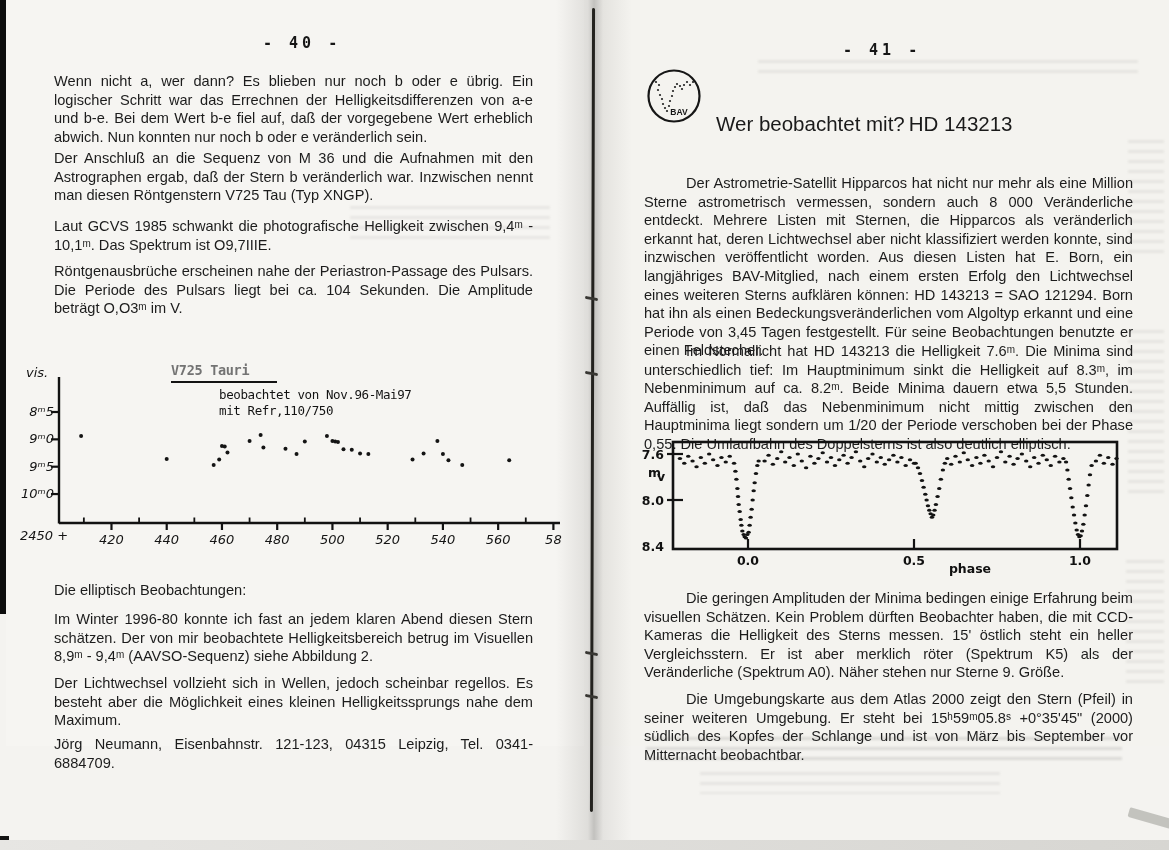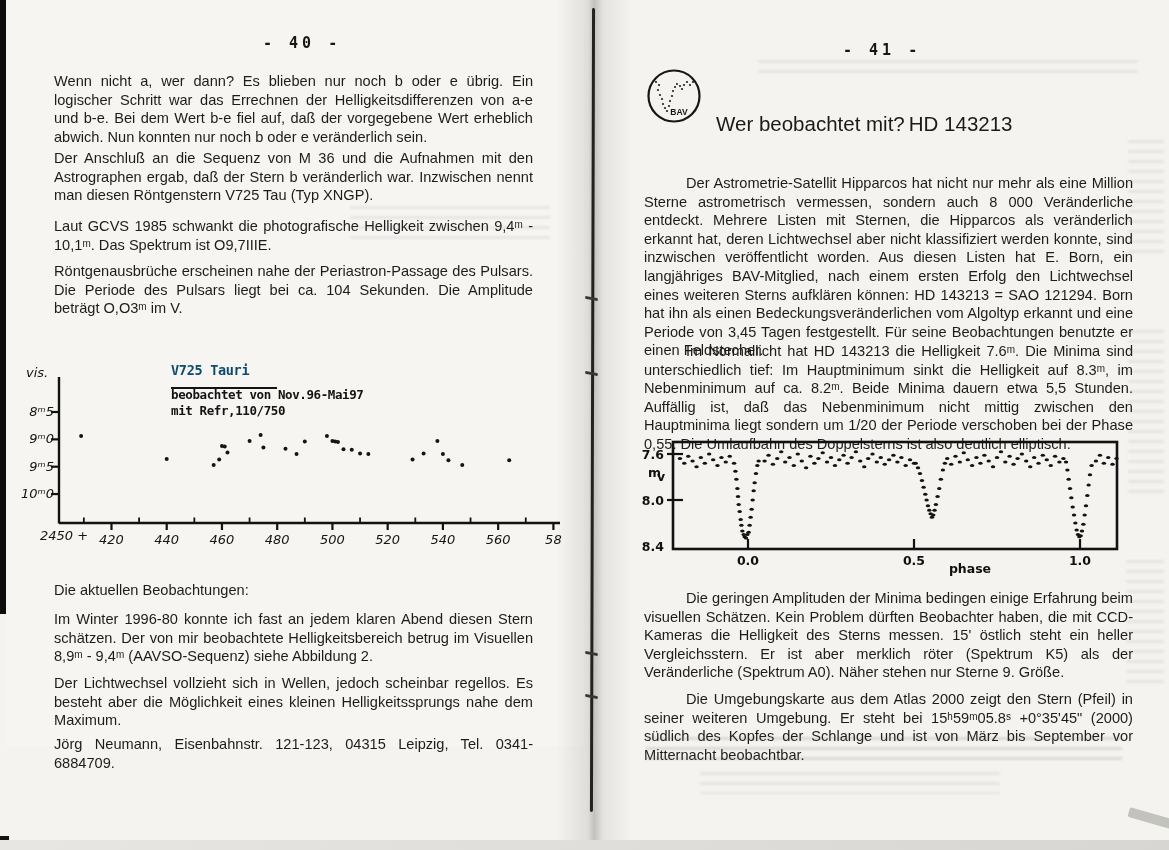--- a/index.html
+++ b/index.html
@@ -16,24 +16,24 @@
   #page-left p{left:44px;width:479px;}
   
   #page-right p{left:40px;width:489px;text-indent:42px;}
   
   .chart{position:absolute;}
   .chart svg{position:absolute;left:0;top:0;}
   #chart-left text.hw{font:italic 13px "DejaVu Sans",sans-serif;fill:#141414;}
   #chart-right text.pr{font:bold 12.5px "DejaVu Sans",sans-serif;fill:#111;}
   .hw-label{position:absolute;font:italic 13px "DejaVu Sans",sans-serif;color:#141414;}
   .chart-title{position:absolute;font-family:"DejaVu Sans Mono",monospace;font-weight:bold;
-               font-size:13.5px;letter-spacing:-0.3px;color:#0c4a6e;
-               border-bottom:2.4px solid #131313;padding:0 28px 9px 0;}
-  .chart-sub{position:absolute;font-family:"DejaVu Sans Mono",monospace;font-weight:bold;
-             font-size:12.5px;letter-spacing:-0.4px;line-height:16.5px;color:#131313;white-space:pre;}
+               font-size:13.5px;letter-spacing:-0.3px;color:#737373;
+               border-bottom:2.4px solid #131313;padding:0 28px 3px 0;}
+  .chart-sub{position:absolute;font-family:"DejaVu Sans Mono",monospace;font-weight:normal;
+             font-size:12.5px;letter-spacing:-0.4px;line-height:16.5px;color:#131313;white-space:pre;margin-left:48px;}
   
   #article-title{position:absolute;left:716px;top:112px;display:flex;gap:4px;
                  font-size:20.5px;color:#1a1a1a;}
   
   #bav-logo{position:absolute;left:646px;top:68px;}
   
   .edge-strip{position:absolute;background:#0d0d0d;}
   .gutter-shade{position:absolute;left:556px;top:0;width:76px;height:850px;
     background:linear-gradient(to right,rgba(0,0,0,0) 0%,rgba(90,88,84,.14) 42%,rgba(45,44,42,.25) 50%,rgba(90,88,84,.10) 62%,rgba(0,0,0,0) 100%);}
   .gutter-line{position:absolute;left:591px;top:8px;width:2.6px;height:804px;background:#23221f;
@@ -59,21 +59,21 @@
     <p style="top:68px;">Wenn nicht a, wer dann? Es blieben nur noch b oder e übrig. Ein logischer Schritt war das Errechnen der Helligkeitsdifferenzen von a-e und b-e. Bei dem Wert b-e fiel auf, daß der vorgegebene Wert erheblich abwich. Nun konnten nur noch b oder e veränderlich sein.</p>
     <p style="top:145px;">Der Anschluß an die Sequenz von M 36 und die Aufnahmen mit den Astrographen ergab, daß der Stern b veränderlich war. Inzwischen nennt man diesen Röntgenstern V725 Tau (Typ XNGP).</p>
     <p style="top:213px;">Laut GCVS 1985 schwankt die photografische Helligkeit zwischen 9,4ᵐ - 10,1ᵐ. Das Spektrum ist O9,7IIIE.</p>
     <p style="top:258px;">Röntgenausbrüche erscheinen nahe der Periastron-Passage des Pulsars. Die Periode des Pulsars liegt bei ca. 104 Sekunden. Die Amplitude beträgt O,O3ᵐ im V.</p>
 
     <div id="chart-left" class="chart" style="left:12px;top:358px;width:560px;height:200px;">
       <div class="hw-label" style="left:8px;top:7px;">vis.</div>
       <div class="chart-title" style="left:153px;top:4px;">V725 Tauri</div>
       <div class="chart-sub" style="left:153px;top:29px;">beobachtet von Nov.96-Mai97</div>
       <div class="chart-sub" style="left:153px;top:45px;">mit Refr,110/750</div>
-      <div class="hw-label" style="left:2px;top:170px;margin-left:20px;">2450 +</div>
+      <div class="hw-label" style="left:2px;top:170px;">2450 +</div>
       <svg width="560" height="200">
           <line x1="41" y1="19" x2="41" y2="165.5" stroke="#121212" stroke-width="2.4"></line>
           <line x1="41" y1="165" x2="542" y2="165" stroke="#121212" stroke-width="2.4"></line>
           <line x1="33" y1="54" x2="41" y2="54" stroke="#121212" stroke-width="2.2"></line>
           <text x="36" y="58" text-anchor="end" class="hw">8ᵐ5</text>
           <line x1="33" y1="81.35" x2="41" y2="81.35" stroke="#121212" stroke-width="2.2"></line>
           <text x="36" y="85.35" text-anchor="end" class="hw">9ᵐ0</text>
           <line x1="33" y1="108.7" x2="41" y2="108.7" stroke="#121212" stroke-width="2.2"></line>
           <text x="36" y="112.7" text-anchor="end" class="hw">9ᵐ5</text>
           <line x1="33" y1="136.05" x2="41" y2="136.05" stroke="#121212" stroke-width="2.2"></line>
@@ -129,21 +129,21 @@
           <circle cx="394.536" cy="101.58899999999997" r="2" fill="#141414"></circle>
           <circle cx="405.584" cy="95.57199999999999" r="2" fill="#141414"></circle>
           <circle cx="419.394" cy="82.99099999999997" r="2" fill="#141414"></circle>
           <circle cx="424.918" cy="96.11899999999997" r="2" fill="#141414"></circle>
           <circle cx="430.442" cy="102.13600000000005" r="2" fill="#141414"></circle>
           <circle cx="444.252" cy="107.05900000000004" r="2" fill="#141414"></circle>
           <circle cx="491.206" cy="102.13600000000005" r="2" fill="#141414"></circle>
         </svg>
     </div>
 
-    <p style="top:577px;">Die aktuellen Beobachtungen:</p>
+    <p style="top:577px;">Die elliptisch Beobachtungen:</p>
     <p style="top:606px;">Im Winter 1996-80 konnte ich fast an jedem klaren Abend diesen Stern schätzen. Der von mir beobachtete Helligkeitsbereich betrug im Visuellen 8,9ᵐ - 9,4ᵐ (AAVSO-Sequenz) siehe Abbildung 2.</p>
     <p style="top:670px;">Der Lichtwechsel vollzieht sich in Wellen, jedoch scheinbar regellos. Es besteht aber die Möglichkeit eines kleinen Helligkeitssprungs nahe dem Maximum.</p>
     <p style="top:731px;">Jörg Neumann, Eisenbahnstr. 121-123, 04315 Leipzig, Tel. 0341-6884709.</p>
   </div>
 
   <div id="page-right" class="page">
     <div class="pg-num" style="left:243px;top:41px;">- 41 -</div>
 
     <p style="top:170px;">Der Astrometrie-Satellit Hipparcos hat nicht nur mehr als eine Million Sterne astrometrisch vermessen, sondern auch 8 000 Veränderliche entdeckt. Mehrere Listen mit Sternen, die Hipparcos als veränderlich erkannt hat, deren Lichtwechsel aber nicht klassifiziert werden konnte, sind inzwischen veröffentlicht worden. Aus diesen Listen hat E. Born, ein langjähriges BAV-Mitglied, nach einem ersten Erfolg den Lichtwechsel eines weiteren Sterns aufklären können: HD 143213 = SAO 121294. Born hat ihn als einen Bedeckungsveränderlichen vom Algoltyp erkannt und eine Periode von 3,45 Tagen festgestellt. Für seine Beobachtungen benutzte er einen Feldstecher.</p>
     <p style="top:338px;">Im Normallicht hat HD 143213 die Helligkeit 7.6ᵐ. Die Minima sind unterschiedlich tief: Im Hauptminimum sinkt die Helligkeit auf 8.3ᵐ, im Nebenminimum auf ca. 8.2ᵐ. Beide Minima dauern etwa 5,5 Stunden. Auffällig ist, daß das Nebenminimum nicht mittig zwischen den Hauptminima liegt sondern um 1/20 der Periode verschoben bei der Phase 0,55. Die Umlaufbahn des Doppelsterns ist also deutlich elliptisch.</p>

